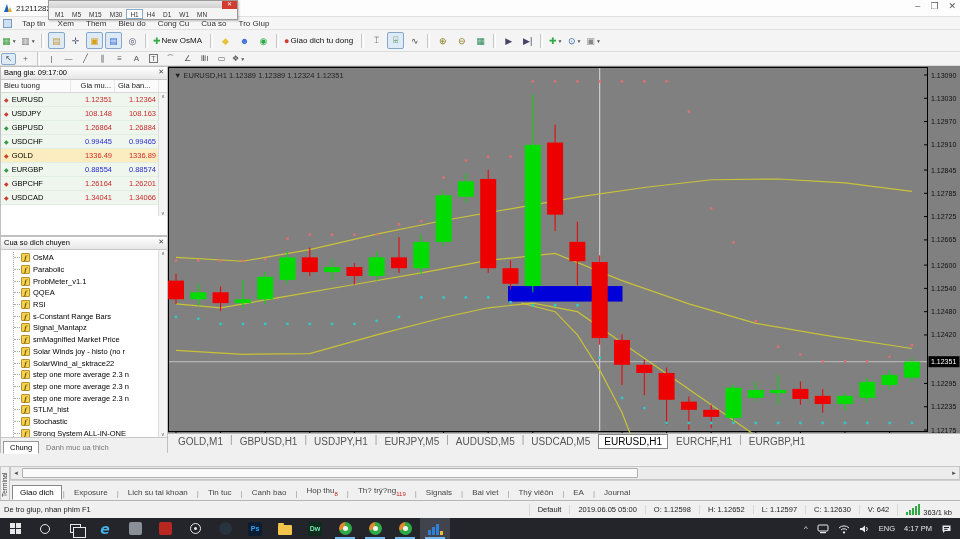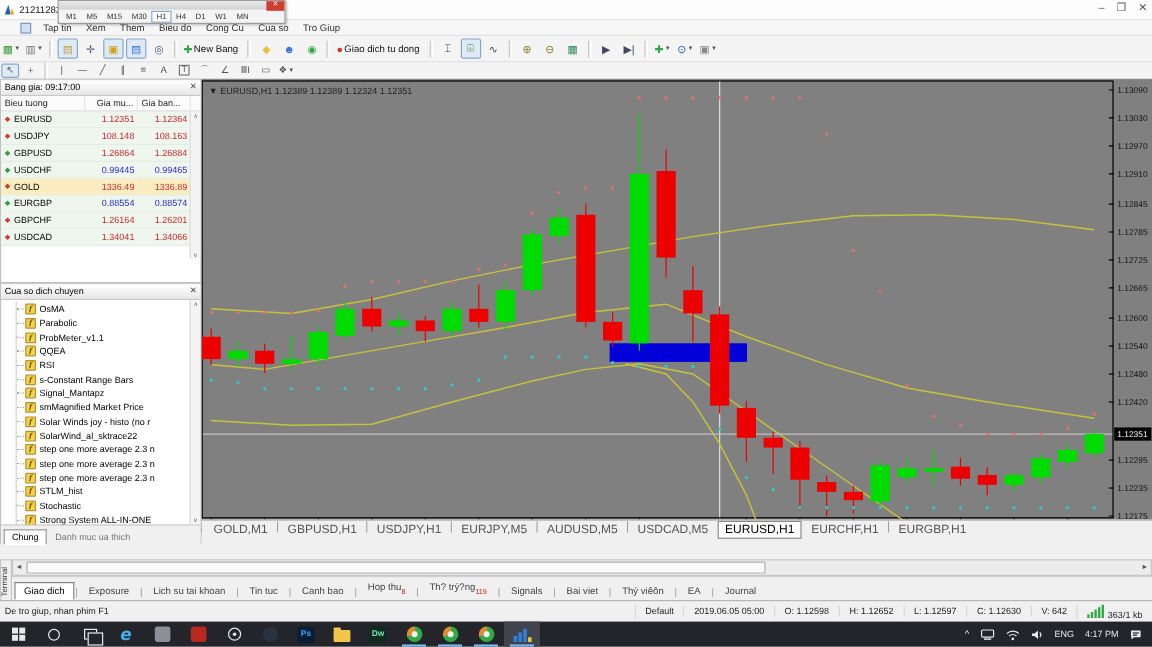--- a/index.html
+++ b/index.html
@@ -4,21 +4,21 @@
 <style>
 *{margin:0;padding:0;box-sizing:border-box;font-family:"Liberation Sans",sans-serif}
 body{background:#444}
 .screen{position:relative;width:960px;height:539px;background:#f0f0f0;overflow:hidden;font-size:8px;color:#111}
 
 .titlebar{position:absolute;left:0;top:0;width:960px;height:17px;background:#fdfdfd;border-bottom:1px solid #e0e0e0;display:flex;align-items:center;padding-left:3px}
 .applogo{width:10px;height:10px;margin-right:3px;display:inline-block}
 .title-text{font-size:8px;color:#222}
 .win-controls{position:absolute;right:4px;top:0;display:flex;gap:10px;color:#555;font-size:9px;line-height:12px}
 .win-controls span{cursor:default}
-.menubar{position:absolute;left:0;top:17px;width:960px;height:13px;background:#f6f6f6;border-bottom:1px solid #e2e2e2;display:flex;align-items:center;padding-left:16px}
+.menubar{position:absolute;left:0;top:17px;width:960px;height:13px;background:#f6f6f6;border-bottom:1px solid #e2e2e2;display:flex;align-items:center;padding-left:2px}
 .menu-icon{width:9px;height:9px;background:#cfe0f2;border:1px solid #7a9cc4;margin:0 4px 0 1px}
 .mitem{padding:0 6px;color:#333;font-size:8px}
 
 .float-tf{position:absolute;left:48px;top:0;width:190px;height:20px;background:#f4f4f4;border:1px solid #9a9a9a;box-shadow:1px 1px 2px rgba(0,0,0,.25);z-index:60}
 .float-tf .bar{height:7px;background:linear-gradient(#e8e8e8,#d2d2d2);position:relative}
 .float-close{position:absolute;right:0;top:0;width:15px;height:8px;background:#d23b2f;color:#fff;font-size:6px;line-height:7px;text-align:center}
 .tfrow{display:flex;align-items:center;height:12px;padding-left:2px}
 .tfbtn{font-size:6.5px;color:#333;padding:0 3px;height:10px;line-height:10px;border:1px solid transparent}
 .tfbtn.pr{border-color:#8aa8c8;background:#fff}
 
@@ -175,21 +175,21 @@
       </span>
       <span class="tbtn pr">
         <span style="color: rgb(58, 111, 216);">▤</span>
       </span>
       <span class="tbtn">
         <span style="color: rgb(85, 85, 119);">◎</span>
       </span>
       <span class="tsep"></span>
       <span class="tbtn">
         <span style="color: rgb(47, 170, 68);">✚</span>
-        <span class="tlabel">New Bang</span>
+        <span class="tlabel">New OsMA</span>
       </span>
       <span class="tsep"></span>
       <span class="tbtn">
         <span style="color: rgb(232, 194, 58);">◆</span>
       </span>
       <span class="tbtn">
         <span style="color: rgb(58, 111, 216);">☻</span>
       </span>
       <span class="tbtn">
         <span style="color: rgb(47, 170, 68);">◉</span>

